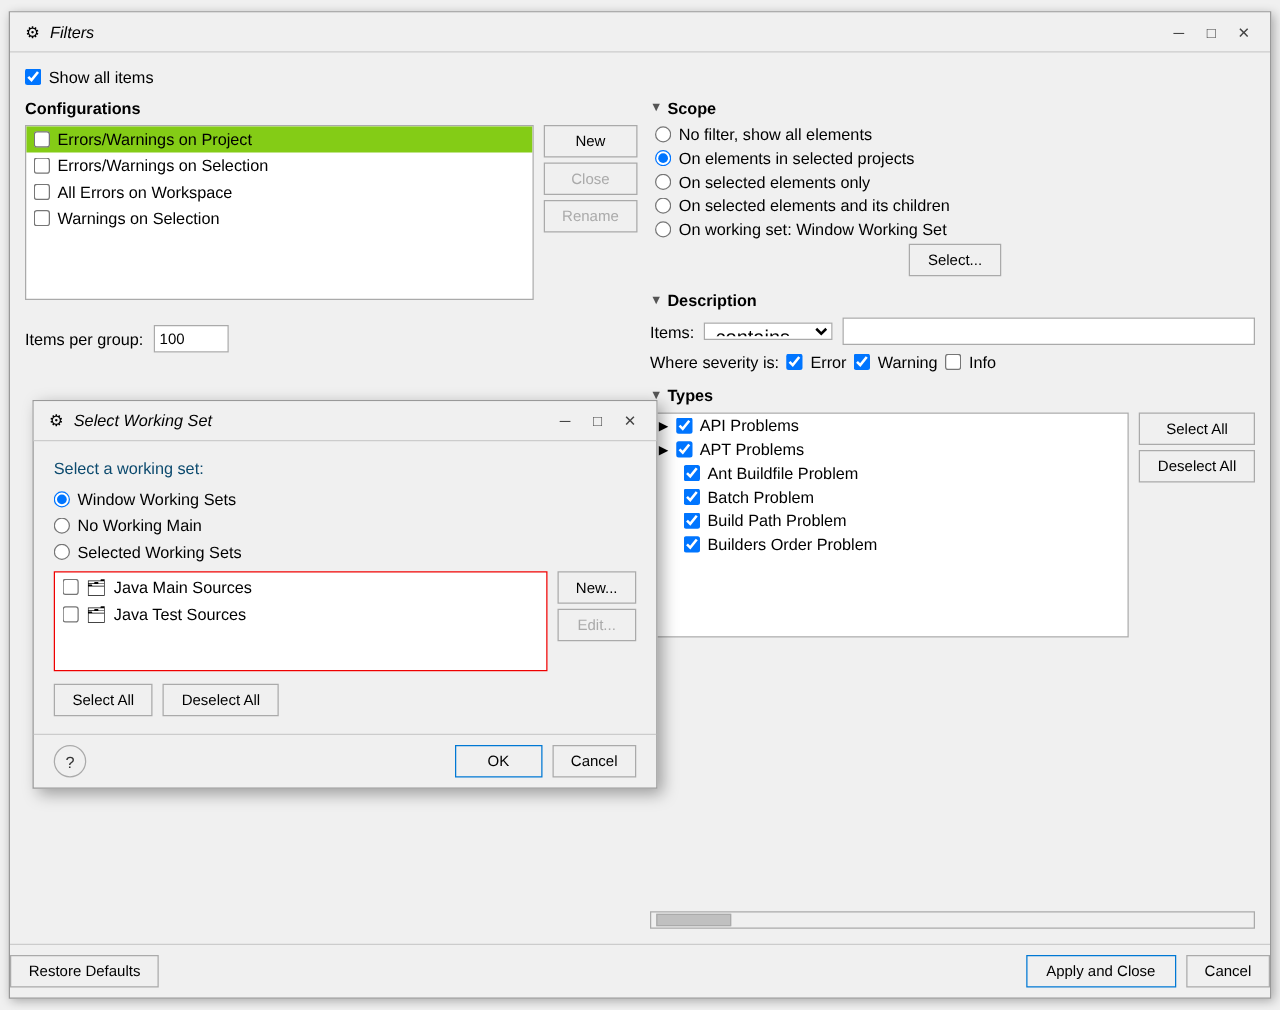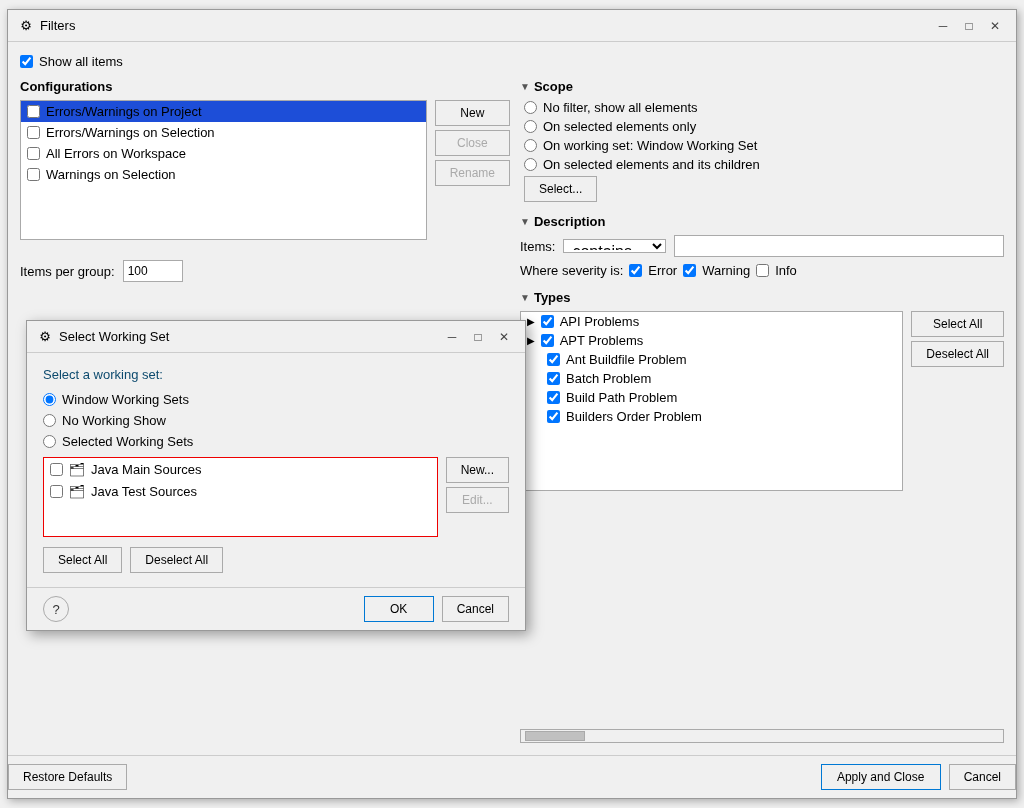--- a/index.html
+++ b/index.html
@@ -47,20 +47,21 @@
       width: 16px;
       height: 16px;
       display: flex;
       align-items: center;
       justify-content: center;
     }
 
     .title-text {
       font-size: 13px;
       color: #000;
+      font-style: italic;
     }
 
     .title-bar-buttons {
       display: flex;
       gap: 4px;
     }
 
     .win-btn {
       width: 22px;
       height: 22px;
@@ -131,21 +132,21 @@
     }
 
     .config-item {
       display: flex;
       align-items: center;
       gap: 6px;
       padding: 3px 6px;
       cursor: pointer;
     }
     .config-item.selected {
-      background: #1d4ed8;
+      background: #84cc16;
     }
 
     .config-buttons {
       display: flex;
       flex-direction: column;
       gap: 4px;
     }
 
     
     .section-header {
@@ -175,20 +176,21 @@
       margin-bottom: 4px;
       padding-left: 4px;
     }
 
     .scope-select-row {
       display: flex;
       align-items: center;
       gap: 6px;
       padding-left: 4px;
       margin-top: 4px;
+      justify-content: center;
     }
 
     
     .desc-section {
       margin-bottom: 12px;
     }
 
     .desc-row {
       display: flex;
       align-items: center;
@@ -511,30 +513,34 @@
         <div class="scope-section">
           <div class="section-header">
             <span class="arrow-icon">▼</span>
             <span>Scope</span>
           </div>
           <div class="radio-row">
             <input type="radio" name="scope" style="">
             <span>No filter, show all elements</span>
           </div>
           <div class="radio-row">
+            <input type="radio" name="scope" checked="" style="">
+            <span>On elements in selected projects</span>
+          </div>
+          <div class="radio-row">
             <input type="radio" name="scope" style="">
             <span>On selected elements only</span>
+          </div>
+          <div class="radio-row">
+            <input type="radio" name="scope" style="">
+            <span>On selected elements and its children</span>
           </div>
           <div class="radio-row">
             <input type="radio" name="scope" style="">
             <span>On working set:  Window Working Set</span>
-          </div>
-          <div class="radio-row">
-            <input type="radio" name="scope" style="">
-            <span>On selected elements and its children</span>
           </div>
           <div class="scope-select-row">
             <button class="btn">Select...</button>
           </div>
         </div>
 
         <div class="desc-section">
           <div class="section-header">
             <span class="arrow-icon">▼</span>
             <span>Description</span>
@@ -638,21 +644,21 @@
 
       <div class="sub-content">
         <div class="sub-label">Select a working set:</div>
 
         <div class="sub-radio-row">
           <input type="radio" name="ws" checked="" style="">
           <span>Window Working Sets</span>
         </div>
         <div class="sub-radio-row">
           <input type="radio" name="ws" style="">
-          <span>No Working Show</span>
+          <span>No Working Main</span>
         </div>
         <div class="sub-radio-row">
           <input type="radio" name="ws" style="">
           <span>Selected Working Sets</span>
         </div>
 
         <div class="working-set-list-area">
           <div class="working-set-list">
             <div class="ws-item">
               <input type="checkbox" style="">

